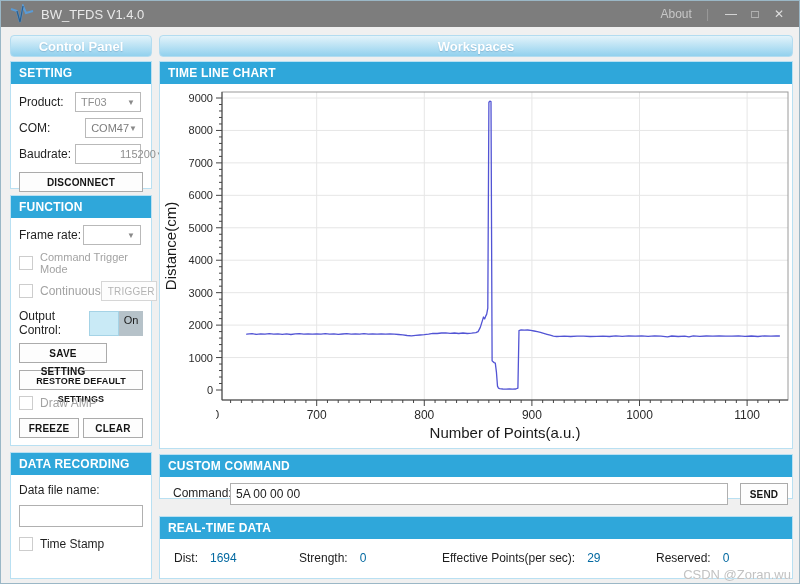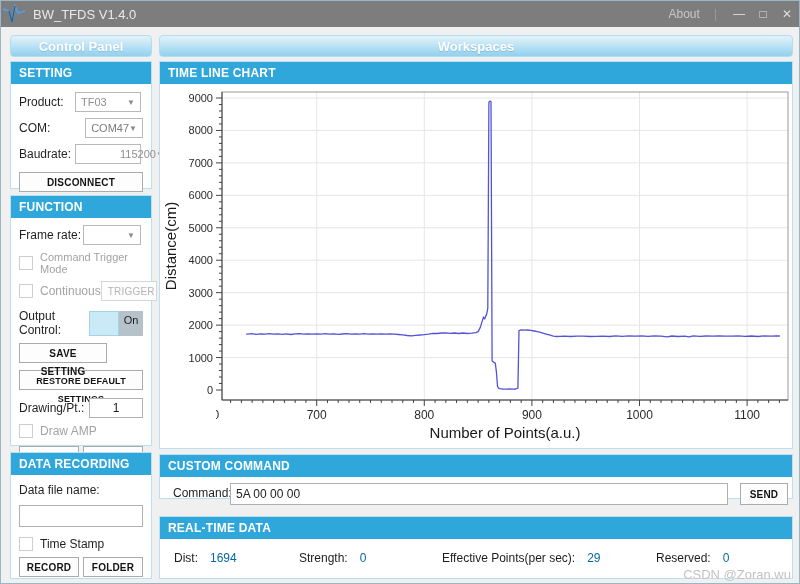--- a/index.html
+++ b/index.html
@@ -2,21 +2,21 @@
 <html><head>
 <meta charset="utf-8">
 <style>
   html,body{margin:0;padding:0;}
   body{width:800px;height:584px;position:relative;background:#ececec;
        font-family:"Liberation Sans",sans-serif;overflow:hidden;}
   #window{position:absolute;inset:0;border:1px solid #9ab7c6;box-sizing:border-box;background:#f0f0f0;}
 
   
   .titlebar{position:absolute;left:0;top:0;width:100%;height:26px;background:#7d7d7d;
-            display:flex;align-items:center;box-sizing:border-box;padding:0 0;}
+            display:flex;align-items:center;box-sizing:border-box;padding:0 8px;}
   .titlebar .logo{width:26px;height:20px;margin-right:6px;}
   .titlebar .title{color:#e9e9e9;font-size:13px;}
   .titlebar .spacer{flex:1;}
   .titlebar .about{color:#c7c7c7;font-size:12px;margin-right:14px;cursor:pointer;}
   .titlebar .sep{color:#9a9a9a;margin-right:10px;font-size:12px;}
   .winbtn{color:#dedede;font-size:12px;width:24px;text-align:center;cursor:pointer;line-height:26px;}
 
   
   .tab{position:absolute;height:22px;border-radius:4px;border:1px solid #b3dcf0;
        background:linear-gradient(#e3f3fa,#92d1ee);color:#fff;font-weight:bold;font-size:13px;
@@ -127,47 +127,39 @@
       </div>
       <div class="row" style="margin-top:8px;">
         <span class="lbl" style="flex:1;">Output Control:</span>
         <div class="toggle">
           <div class="knob"></div>
           <div class="state">On</div>
         </div>
       </div>
       <button class="btn" style="width:88px;display:block;margin-top:6px;">SAVE SETTING</button>
       <button class="btn" style="width:100%;display:block;margin-top:7px;font-size:9px;">RESTORE DEFAULT SETTINGS</button>
-      <div class="row" style="margin-top:8px;">
-        <span class="lbl" style="flex:1;">Drawing/Pt.:</span>
-        <input class="tinput" style="width: 54px; text-align: center;" value="1">
-      </div>
       <div class="row" style="margin-top:6px;">
         <span class="cb"></span>
         <span class="lbl dis">Draw AMP</span>
       </div>
       <div class="row" style="margin-top:8px;margin-bottom:0;justify-content:space-between;">
         <button class="btn" style="width:60px;">FREEZE</button>
         <button class="btn" style="width:60px;">CLEAR</button>
       </div>
     </div>
   </div>
 
   <div class="card" style="left:9px;top:451px;width:142px;height:127px;">
     <div class="card-header">DATA RECORDING</div>
     <div class="card-body">
       <div class="lbl" style="margin-bottom:8px;">Data file name:</div>
       <input class="tinput" style="width: 100%; height: 22px;" value="">
       <div class="row" style="margin-top:10px;">
         <span class="cb"></span>
         <span class="lbl">Time Stamp</span>
-      </div>
-      <div class="row" style="margin-top:6px;margin-bottom:0;justify-content:space-between;">
-        <button class="btn" style="width:60px;">RECORD</button>
-        <button class="btn" style="width:60px;">FOLDER</button>
       </div>
     </div>
   </div>
 
   <div class="card" style="left:158px;top:60px;width:634px;height:388px;">
     <div class="card-header">TIME LINE CHART</div>
     <svg id="chart-svg" width="630" height="364" viewBox="0 0 630 364">
         <rect x="62" y="8" width="566" height="308" fill="#ffffff"></rect>
         <line x1="62" y1="273.55555555555554" x2="628" y2="273.55555555555554" stroke="#e6e6e6" stroke-width="1"></line>
         <line x1="62" y1="241.11111111111111" x2="628" y2="241.11111111111111" stroke="#e6e6e6" stroke-width="1"></line>

